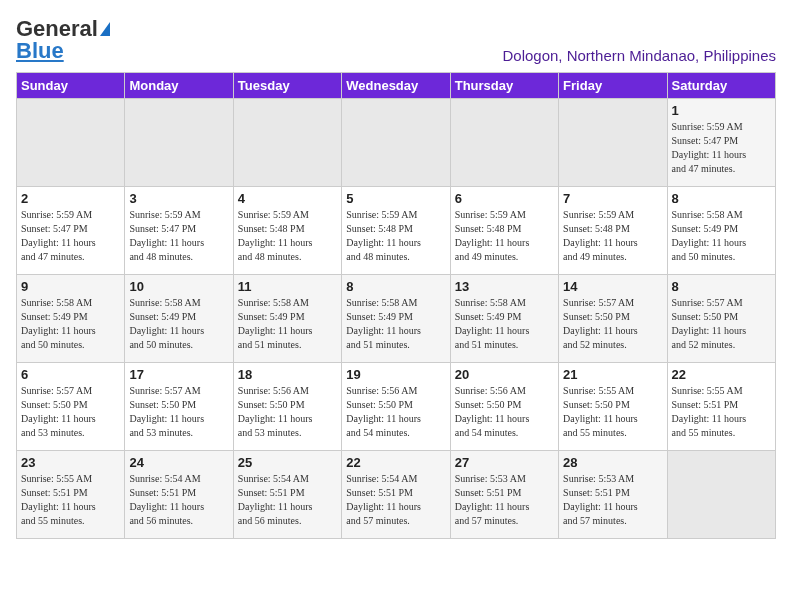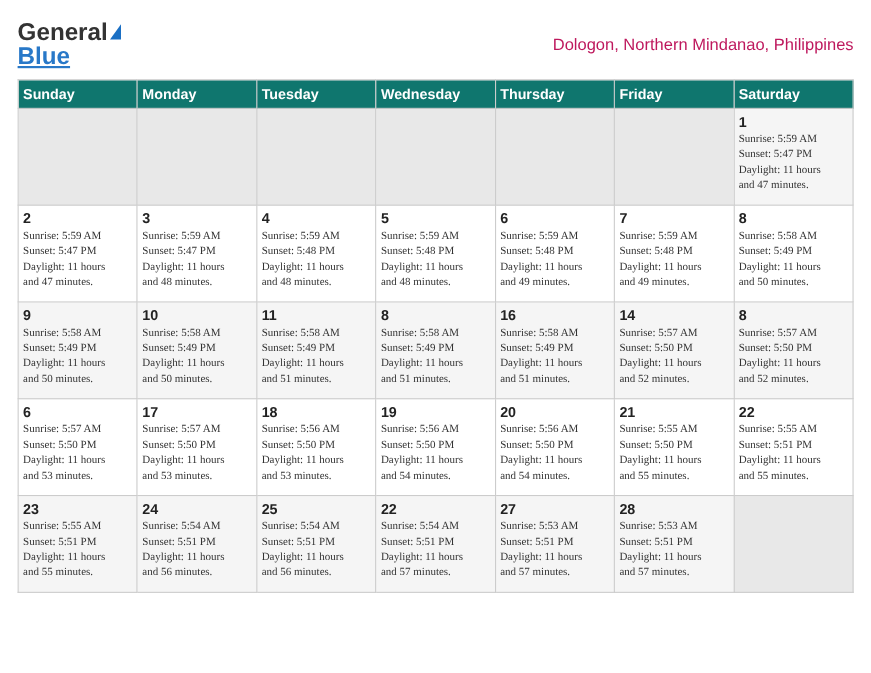--- a/index.html
+++ b/index.html
@@ -6,21 +6,21 @@
     body {
       font-family: Arial, Helvetica, sans-serif;
       background: #fff;
       width: 792px;
       min-height: 612px;
       padding: 16px;
     }
     .header {
       display: flex;
       justify-content: space-between;
-      align-items: center;
+      align-items: flex-end;
       margin-bottom: 8px;
     }
     .logo {
       display: flex;
       flex-direction: column;
       align-items: flex-start;
     }
     .logo-triangle {
       width: 0;
       height: 0;
@@ -36,29 +36,29 @@
       text-align: right;
     }
     .title-block h1 {
       font-size: 32px;
       font-weight: bold;
       color: #222;
     }
     .title-block h2 {
       font-size: 15px;
       font-weight: normal;
-      color: #be185d;
+      color: #4c1d95;
     }
     .calendar {
       width: 100%;
       border-collapse: collapse;
       font-size: 11px;
     }
     .calendar thead th {
-      background-color: #0f766e;
+      background-color: #6d28d9;
       color: #fff;
       padding: 5px 4px;
       text-align: left;
       font-size: 13px;
       font-weight: bold;
       border: 1px solid #ccc;
     }
     .calendar tbody td {
       vertical-align: top;
       border: 1px solid #ccc;
@@ -209,21 +209,21 @@
 and 51 minutes.</div>
         </td>
         <td>
           <span class="day-num">8</span>
           <div class="day-info" style="white-space: pre-line;">Sunrise: 5:58 AM
 Sunset: 5:49 PM
 Daylight: 11 hours
 and 51 minutes.</div>
         </td>
         <td>
-          <span class="day-num">16</span>
+          <span class="day-num">13</span>
           <div class="day-info" style="white-space: pre-line;">Sunrise: 5:58 AM
 Sunset: 5:49 PM
 Daylight: 11 hours
 and 51 minutes.</div>
         </td>
         <td>
           <span class="day-num">14</span>
           <div class="day-info" style="white-space: pre-line;">Sunrise: 5:57 AM
 Sunset: 5:50 PM
 Daylight: 11 hours

